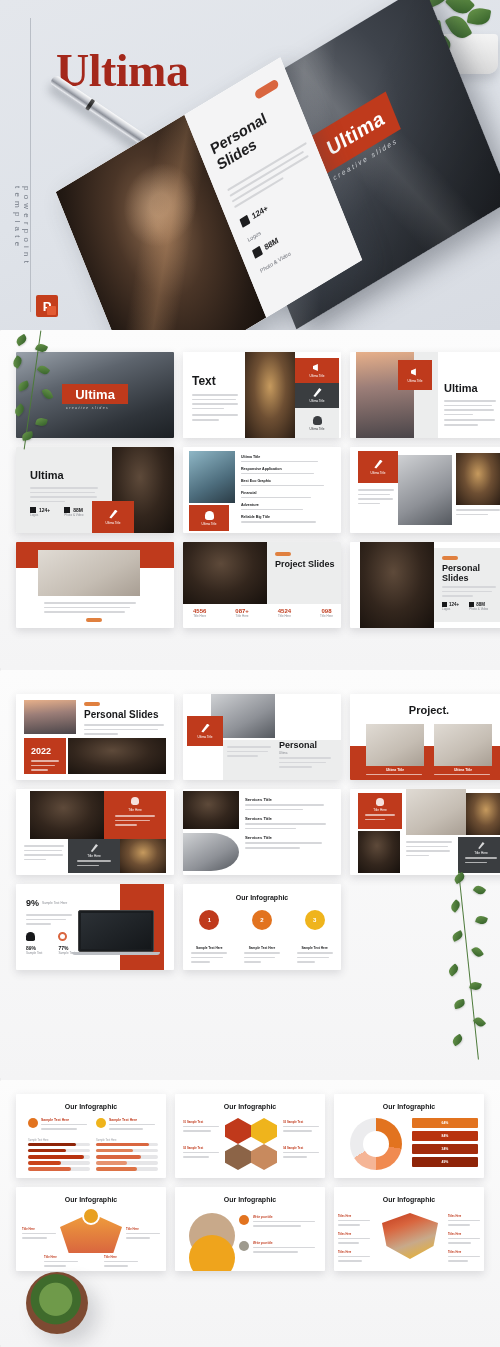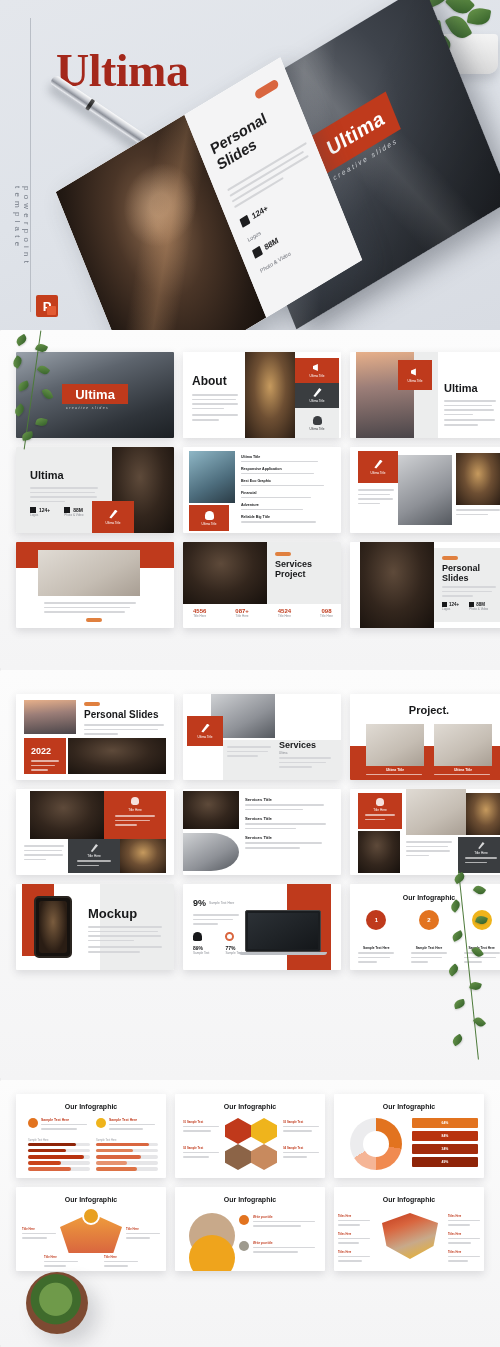--- a/index.html
+++ b/index.html
@@ -265,21 +265,21 @@
       <div class="slide">
         <div class="ph img-mtn" style="inset:0"></div>
         <div class="ph orange" style="left:46px;top:32px;width:66px;height:20px;display:flex;align-items:center;justify-content:center;">
           <span style="color:#fff;font-size:13px;font-weight:700;">Ultima</span>
         </div>
         <div class="ph" style="left:50px;top:54px;font-size:3.5px;letter-spacing:1.4px;color:#d6d8da;font-style:italic;">creative slides</div>
       </div>
 
       <div class="slide">
         <div class="ph" style="left:0;top:0;width:62px;height:100%;background:#fff;"></div>
-        <div class="ph ttl" style="left:9px;top:22px;font-size:12px;">About</div>
+        <div class="ph ttl" style="left:9px;top:22px;font-size:12px;">Text</div>
         <div class="ph" style="left:9px;top:42px;width:46px;">
           <i class="tline" style="width:100%"></i>
             <i class="tline" style="width:96%"></i>
           <i class="tline" style="width:99%"></i>
             <i class="tline" style="width:70%"></i>
           <i class="tline" style="width:100%;margin-top:5px"></i>
             <i class="tline" style="width:58%"></i>
         </div>
         <div class="ph img-warm" style="left:62px;top:0;width:50px;height:100%;"></div>
         <div class="ph orange icard" style="left:112px;top:6px;width:44px;height:25px;">
@@ -408,21 +408,21 @@
             <i class="tline" style="width:94%"></i>
           <i class="tline" style="width:88%"></i>
         </div>
         <div class="ph pilltag" style="left:70px;top:76px;"></div>
       </div>
 
       <div class="slide">
         <div class="ph img-dark" style="left:0;top:0;width:84px;height:62px;"></div>
         <div class="ph lgrey" style="left:84px;top:0;width:74px;height:62px;"></div>
         <div class="ph pilltag" style="left:92px;top:10px;"></div>
-        <div class="ph ttl" style="left:92px;top:18px;font-size:9px;line-height:1.1;width:60px;">Services Project</div>
+        <div class="ph ttl" style="left:92px;top:18px;font-size:9px;line-height:1.1;width:60px;">Project Slides</div>
         <div class="ph" style="left:10px;top:66px;width:140px;display:flex;justify-content:space-between;">
           <div>
             <div class="statnum">4556</div>
             <div class="statlbl">Title Here</div>
           </div>
           <div>
             <div class="statnum">087+</div>
             <div class="statlbl">Title Here</div>
           </div>
           <div>
@@ -502,21 +502,21 @@
         <div class="ph img-dark" style="left:52px;top:44px;width:98px;height:36px;"></div>
       </div>
 
       <div class="slide">
         <div class="ph img-grey" style="left:28px;top:0;width:64px;height:44px;"></div>
         <div class="ph orange icard" style="left:4px;top:22px;width:36px;height:30px;z-index:3;">
           <span class="icon-g" style="background:#fff;clip-path:polygon(10% 90%,75% 0,100% 20%,30% 100%);"></span>
           <span class="icap" style="color:#fff">Ultima Title</span>
         </div>
         <div class="ph lgrey" style="left:40px;top:46px;width:118px;height:40px;"></div>
-        <div class="ph ttl" style="left:96px;top:46px;font-size:9px;">Services</div>
+        <div class="ph ttl" style="left:96px;top:46px;font-size:9px;">Personal</div>
         <div class="ph micro" style="left:96px;top:57px;">Ultima</div>
         <div class="ph" style="left:96px;top:63px;width:52px;">
           <i class="tline" style="width:100%"></i>
             <i class="tline" style="width:90%"></i>
             <i class="tline" style="width:64%"></i>
         </div>
         <div class="ph" style="left:44px;top:52px;width:44px;">
           <i class="tline" style="width:100%"></i>
             <i class="tline" style="width:94%"></i>
             <i class="tline" style="width:70%"></i>
@@ -609,36 +609,20 @@
         <div class="ph dark" style="left:108px;top:48px;width:46px;height:36px;">
           <div style="margin:5px auto 0;width:7px;height:7px;background:rgba(255,255,255,.8);clip-path:polygon(10% 90%,75% 0,100% 20%,30% 100%);"></div>
           <div style="text-align:center;font-size:3.2px;color:#fff;margin-top:2px;">Title Here</div>
           <div style="margin:2px auto 0;width:32px;">
             <i class="tline w" style="width:100%"></i>
               <i class="tline w" style="width:70%"></i>
           </div>
         </div>
       </div>
 
-      <div class="slide">
-        <div class="ph orange" style="left:6px;top:0;width:32px;height:72px;"></div>
-        <div class="ph lgrey" style="left:84px;top:0;width:74px;height:100%;"></div>
-        <div class="ph" style="left:18px;top:12px;width:38px;height:62px;background:#16120f;border-radius:5px;border:2px solid #2a2520;">
-          <div style="position:absolute;inset:3px;background:radial-gradient(ellipse at 50% 40%,#7a5c3e,#2a1d14 70%);border-radius:3px;"></div>
-        </div>
-        <div class="ph ttl" style="left:72px;top:22px;font-size:13px;">Mockup</div>
-        <div class="ph" style="left:72px;top:42px;width:74px;">
-          <i class="tline" style="width:100%"></i>
-            <i class="tline" style="width:94%"></i>
-          <i class="tline" style="width:98%"></i>
-            <i class="tline" style="width:62%"></i>
-          <i class="tline" style="width:100%;margin-top:5px"></i>
-            <i class="tline" style="width:70%"></i>
-        </div>
-      </div>
 
       <div class="slide">
         <div class="ph orange" style="left:104px;top:0;width:44px;height:100%;"></div>
         <div class="ph" style="left:10px;top:14px;display:flex;align-items:flex-start;gap:3px;">
           <span style="font-size:9px;font-weight:700;color:#17181a">9%</span>
           <span style="font-size:3.2px;color:#8b8e95;margin-top:3px;width:26px;">Sample Text Here</span>
         </div>
         <div class="ph" style="left:10px;top:30px;width:46px;">
           <i class="tline" style="width:100%"></i>
             <i class="tline" style="width:88%"></i>

